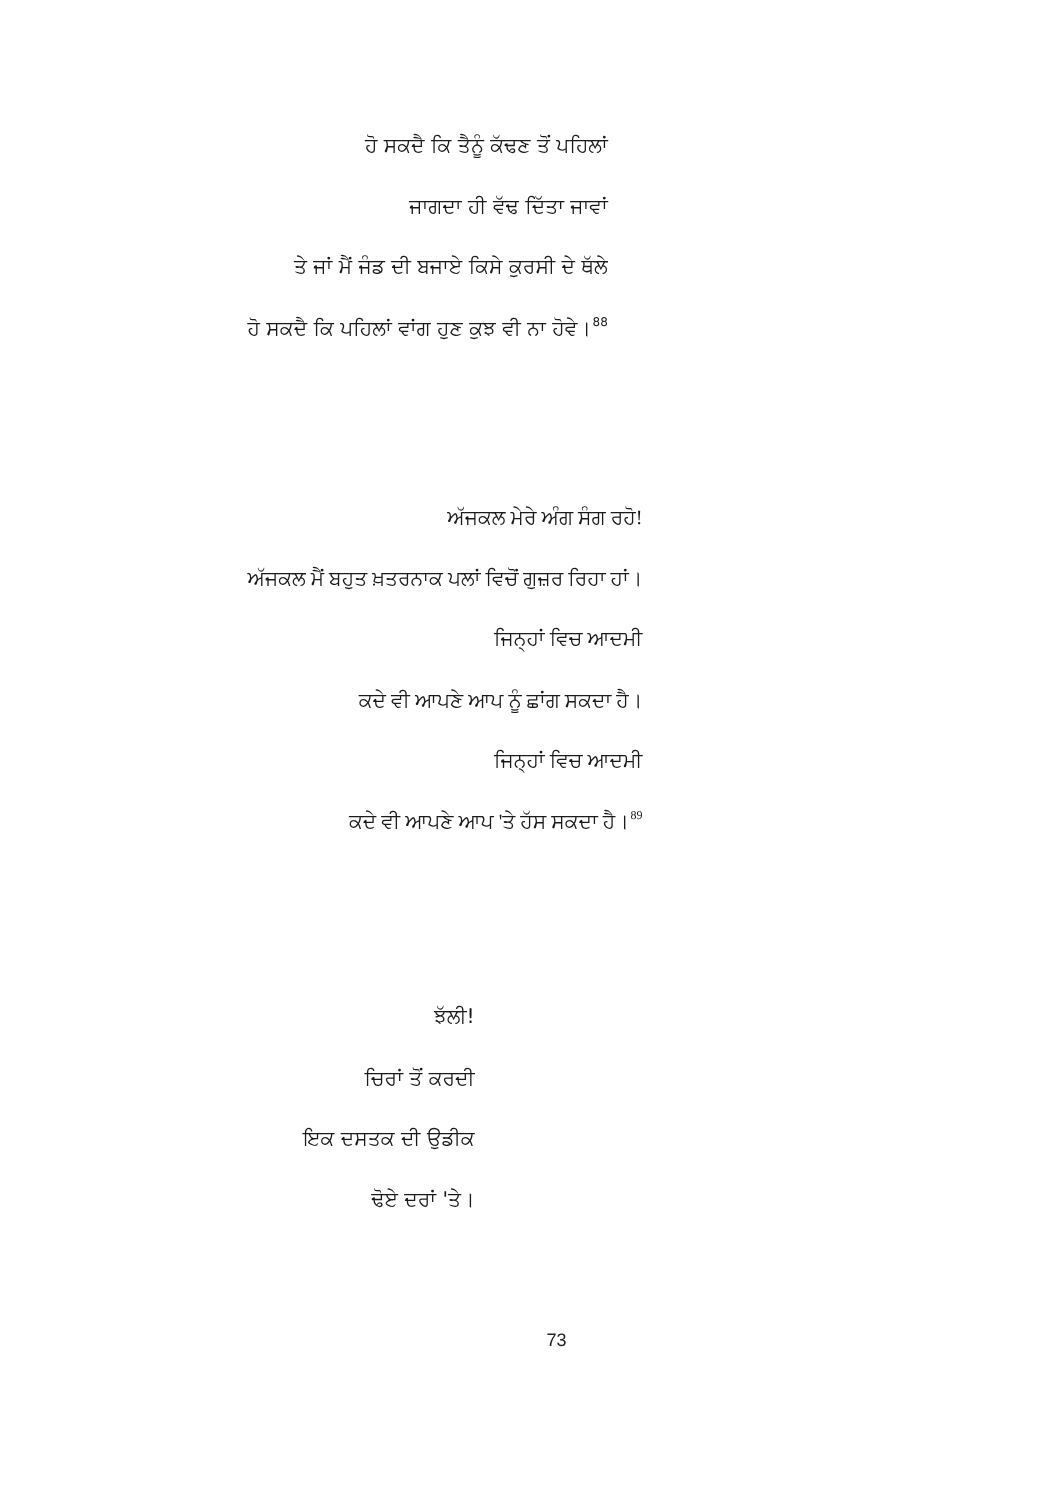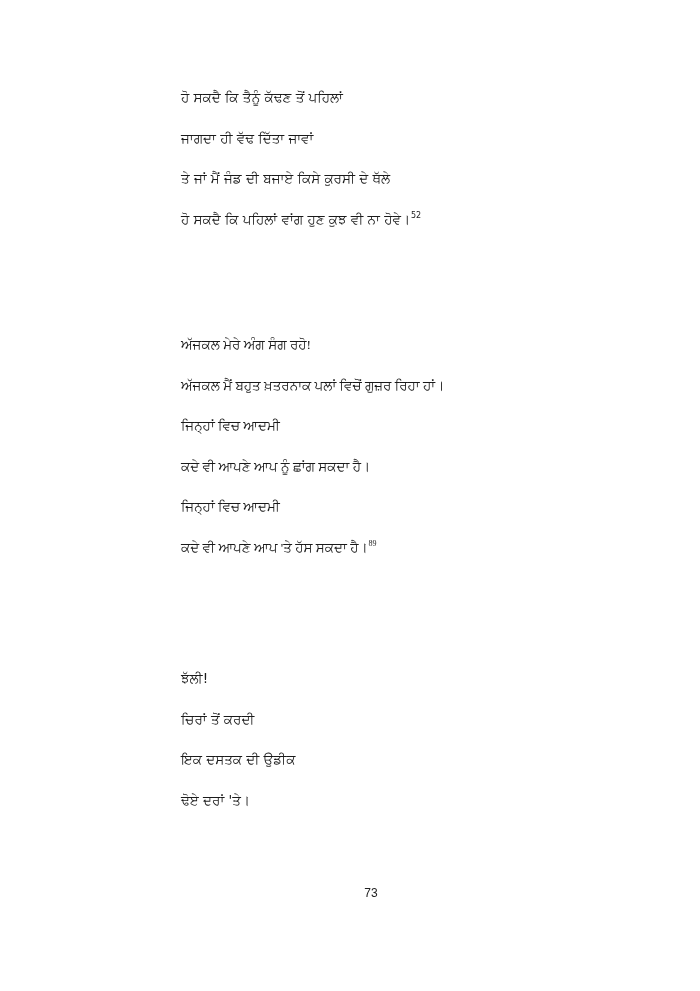--- a/index.html
+++ b/index.html
@@ -16,62 +16,63 @@
       color: #1a1a1a;
     }
     .page {
       position: absolute;
       left: 0; top: 0;
       width: 700px;
       height: 991px;
     }
     .stanza {
       position: absolute;
-      left: 181px;
+      left: 165px;
       margin: 0;
       padding: 0;
+      text-align: right;
     }
     .line {
       display: block;
       font-size: 13.5px;
       line-height: 20px;
       height: 20px;
       margin-bottom: 20.5px;
       white-space: nowrap;
     }
     .fn {
       font-size: 8px;
       vertical-align: super;
       line-height: 0;
       margin-left: 1px;
     }
     #stanza-1 { top: 87px; }
     #stanza-2 { top: 335px; font-family: Liberation Serif, serif; }
-    #stanza-3 { top: 668px; }
+    #stanza-3 { top: 668px; margin-left: 37px; }
     .page-number {
       position: absolute;
       top: 886px;
       left: 0;
       width: 742px;
       text-align: center;
       font-family: "Liberation Sans", sans-serif;
       font-size: 12px;
       color: #222;
     }
   </style>
 </head>
 <body>
 
 <div class="page">
 
   <div class="stanza" id="stanza-1">
     <div class="line"><span>ਹੋ ਸਕਦੈ ਕਿ ਤੈਨੂੰ ਕੱਢਣ ਤੋਂ ਪਹਿਲਾਂ</span></div>
     <div class="line"><span>ਜਾਗਦਾ ਹੀ ਵੱਢ ਦਿੱਤਾ ਜਾਵਾਂ</span></div>
     <div class="line"><span>ਤੇ ਜਾਂ ਮੈਂ ਜੰਡ ਦੀ ਬਜਾਏ ਕਿਸੇ ਕੁਰਸੀ ਦੇ ਥੱਲੇ</span></div>
-    <div class="line"><span>ਹੋ ਸਕਦੈ ਕਿ ਪਹਿਲਾਂ ਵਾਂਗ ਹੁਣ ਕੁਝ ਵੀ ਨਾ ਹੋਵੇ।</span><sup class="fn">52</sup></div>
+    <div class="line"><span>ਹੋ ਸਕਦੈ ਕਿ ਪਹਿਲਾਂ ਵਾਂਗ ਹੁਣ ਕੁਝ ਵੀ ਨਾ ਹੋਵੇ।</span><sup class="fn">88</sup></div>
   </div>
 
   <div class="stanza" id="stanza-2">
     <div class="line"><span>ਅੱਜਕਲ ਮੇਰੇ ਅੰਗ ਸੰਗ ਰਹੋ!</span></div>
     <div class="line"><span>ਅੱਜਕਲ ਮੈਂ ਬਹੁਤ ਖ਼ਤਰਨਾਕ ਪਲਾਂ ਵਿਚੋਂ ਗੁਜ਼ਰ ਰਿਹਾ ਹਾਂ।</span></div>
     <div class="line"><span>ਜਿਨ੍ਹਾਂ ਵਿਚ ਆਦਮੀ</span></div>
     <div class="line"><span>ਕਦੇ ਵੀ ਆਪਣੇ ਆਪ ਨੂੰ ਛਾਂਗ ਸਕਦਾ ਹੈ।</span></div>
     <div class="line"><span>ਜਿਨ੍ਹਾਂ ਵਿਚ ਆਦਮੀ</span></div>
     <div class="line"><span>ਕਦੇ ਵੀ ਆਪਣੇ ਆਪ 'ਤੇ ਹੱਸ ਸਕਦਾ ਹੈ।</span><sup class="fn">89</sup></div>
   </div>

